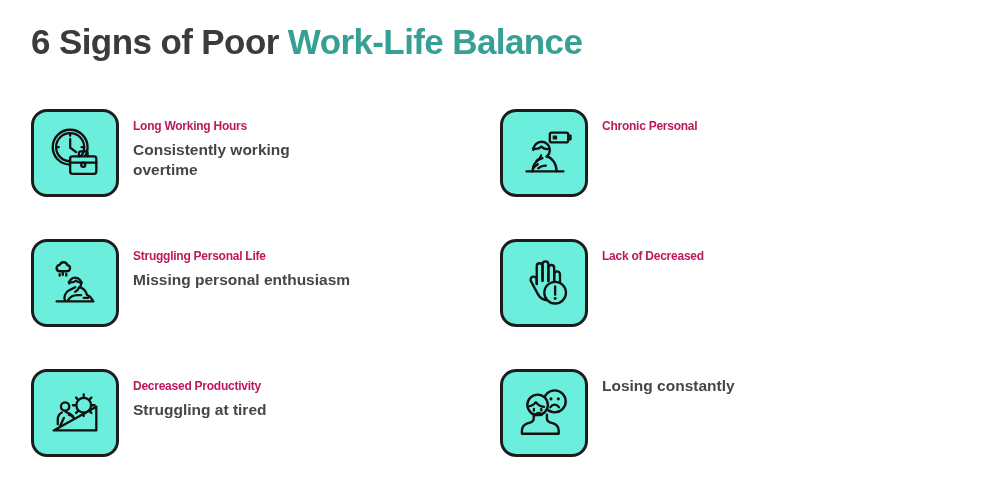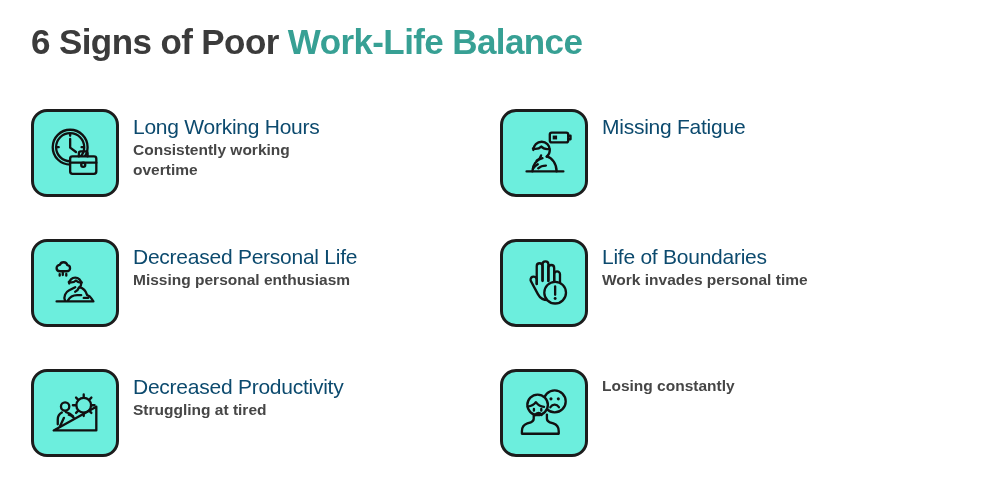--- a/index.html
+++ b/index.html
@@ -72,23 +72,23 @@
     width: 62px;
     height: 62px;
   }
 
   .sign-text {
     padding-left: 14px;
     padding-top: 7px;
     max-width: 360px;
   }
   .sign-title {
-    font-size: 21px;
-    font-weight: 400;
-    color: #0c4a6e;
+    font-size: 12px;
+    font-weight: 700;
+    color: #be185d;
     letter-spacing: -0.25px;
     line-height: 21px;
     margin: 0 0 3px 0;
     white-space: nowrap;
   }
   .sign-desc {
     font-size: 15.5px;
     font-weight: 700;
     color: #464646;
     line-height: 20px;
@@ -139,21 +139,21 @@
             <path d="M20.6 27.4c2.6.6 6.4.2 8.6-2 1.8 2.2 5 3 8.5 2.4"></path>
             <path d="M29 34.5c-.6 2.6-2.4 4.4-4.6 5.4"></path>
             <path d="M20 51c0-6.6 4.2-12 10.4-13.6"></path>
             <path d="M34.8 35.6C40.6 37.2 45 43 45 51"></path>
             <path d="M25.6 43.6c-2 1.2-4 2.6-5 4.6"></path>
             <path d="M34 45c-3.2 0-6 1-8 2.8"></path>
             <path d="M14 51h38"></path>
           </svg>
         </div>
         <div class="sign-text">
-          <p class="sign-title">Missing Fatigue</p>
+          <p class="sign-title">Chronic Personal</p>
         </div>
       </div>
 
     </div>
 
     <div class="sign-row">
 
       <div class="sign-item wide">
         <div class="icon-tile">
           <svg viewBox="0 0 64 64" fill="none" stroke="#111111" stroke-width="2.4" stroke-linecap="round" stroke-linejoin="round">
@@ -164,41 +164,40 @@
             <path d="M36 36.8c-.6 2-2 3.4-3.8 4.2"></path>
             <path d="M21.6 50c-1.4-4 .4-8.6 4.4-10.6l6.2-3"></path>
             <path d="M36.8 36.2c3.6 1.2 6.4 4 7.4 7.6"></path>
             <path d="M24.6 50.2c1.8-3.4 5.6-5.6 9.6-5.6h4.2"></path>
             <path d="M44.6 44.6c1.8.6 3.4 1.8 4.4 3.4l1.4 2.2"></path>
             <path d="M41 47.4h4.6"></path>
             <path d="M13 51h38"></path>
           </svg>
         </div>
         <div class="sign-text">
-          <p class="sign-title">Decreased Personal Life</p>
+          <p class="sign-title">Struggling Personal Life</p>
           <p class="sign-desc">Missing personal enthusiasm</p>
         </div>
       </div>
 
       <div class="sign-item col-right wide">
         <div class="icon-tile">
           <svg viewBox="0 0 64 64" fill="none" stroke="#111111" stroke-width="2.4" stroke-linecap="round" stroke-linejoin="round">
             <path d="M24.5 33V14.6a3 3 0 0 1 6 0V30"></path>
             <path d="M30.5 29.4V12.6a3 3 0 0 1 6 0V30"></path>
             <path d="M36.5 30V16.4a3 3 0 0 1 6 0V34"></path>
             <path d="M42.5 33v-10a3 3 0 0 1 6 0v15.5"></path>
             <path d="M24.5 33v-4.5c0-2.2-2.4-3.8-4.6-2.8-1.6.8-2.3 2.8-1.4 4.4l7.2 13.4c2 3.8 6 6.2 10.3 6.2h4"></path>
             <circle cx="43.5" cy="42" r="11.2" fill="#6CEEDD"></circle>
             <path d="M43.5 35.6v8.6"></path>
             <circle cx="43.5" cy="48" r="1.5" fill="#111111" stroke="none"></circle>
           </svg>
         </div>
         <div class="sign-text">
-          <p class="sign-title">Life of Boundaries</p>
-          <p class="sign-desc">Work invades personal time</p>
+          <p class="sign-title">Lack of Decreased</p>
         </div>
       </div>
 
     </div>
 
     <div class="sign-row">
 
       <div class="sign-item wide">
         <div class="icon-tile">
           <svg viewBox="0 0 64 64" fill="none" stroke="#111111" stroke-width="2.4" stroke-linecap="round" stroke-linejoin="round">

